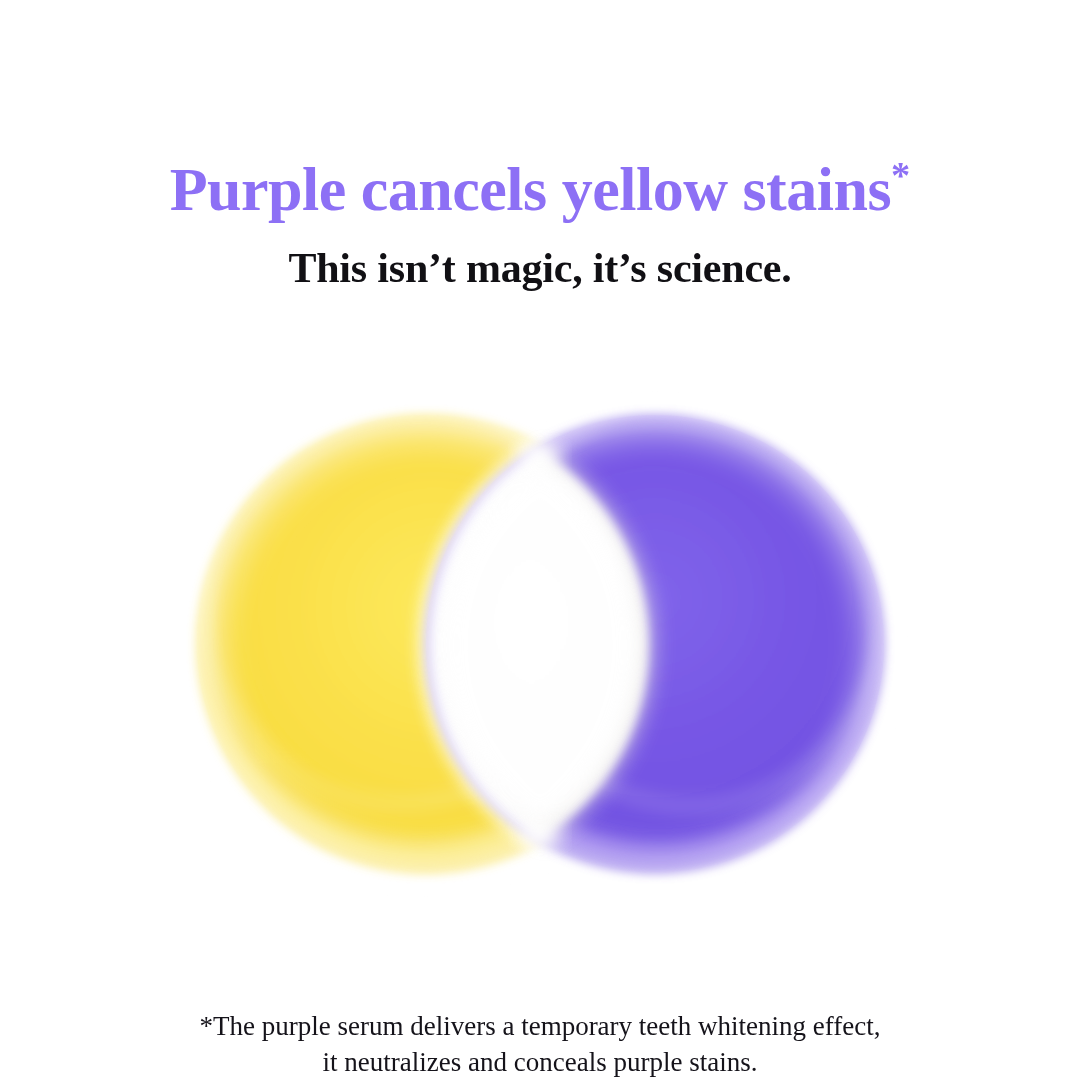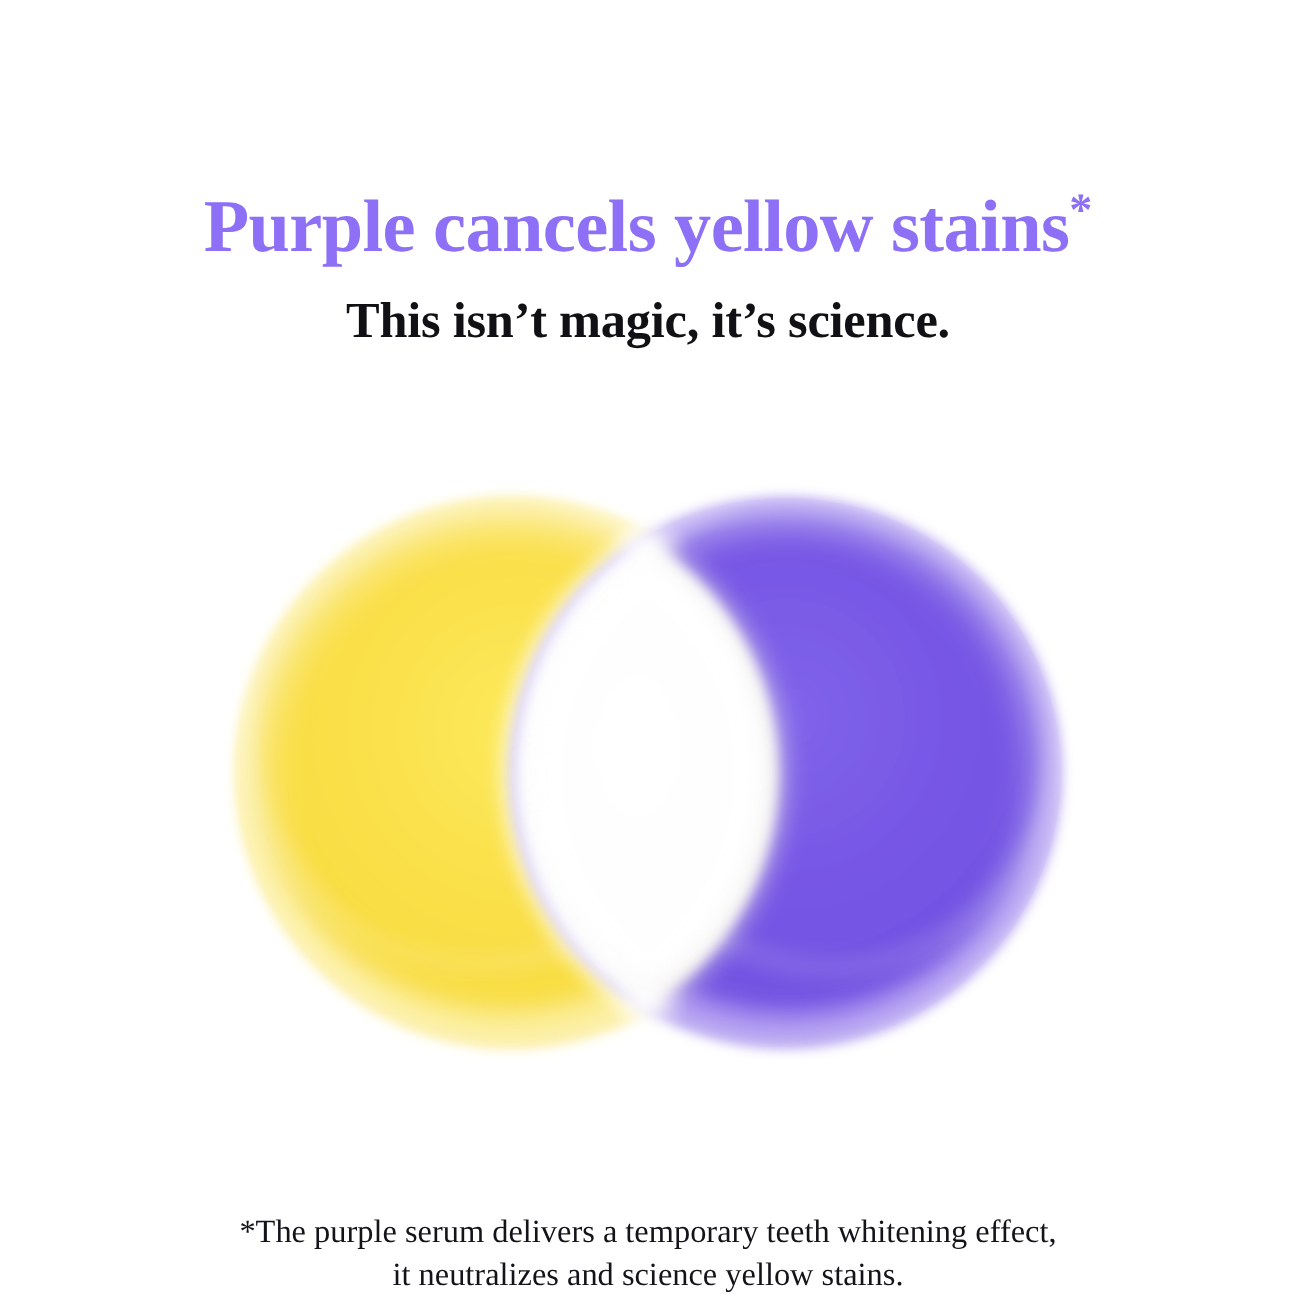--- a/index.html
+++ b/index.html
@@ -201,16 +201,16 @@
 
       <g>
         <ellipse cx="540" cy="455" rx="20" ry="13" fill="#ffffff" opacity="0.85" filter="url(#blurMed)"></ellipse>
         <ellipse cx="540" cy="836" rx="20" ry="13" fill="#ffffff" opacity="0.85" filter="url(#blurMed)"></ellipse>
       </g>
     </svg>
   </div>
 
   <div class="footnote">
     <span class="footnote-line">*The purple serum delivers a temporary teeth whitening effect,</span>
-    <span class="footnote-line">it neutralizes and science yellow stains.</span>
+    <span class="footnote-line">it neutralizes and conceals purple stains.</span>
   </div>
 
 </div>
 
 </body></html>

